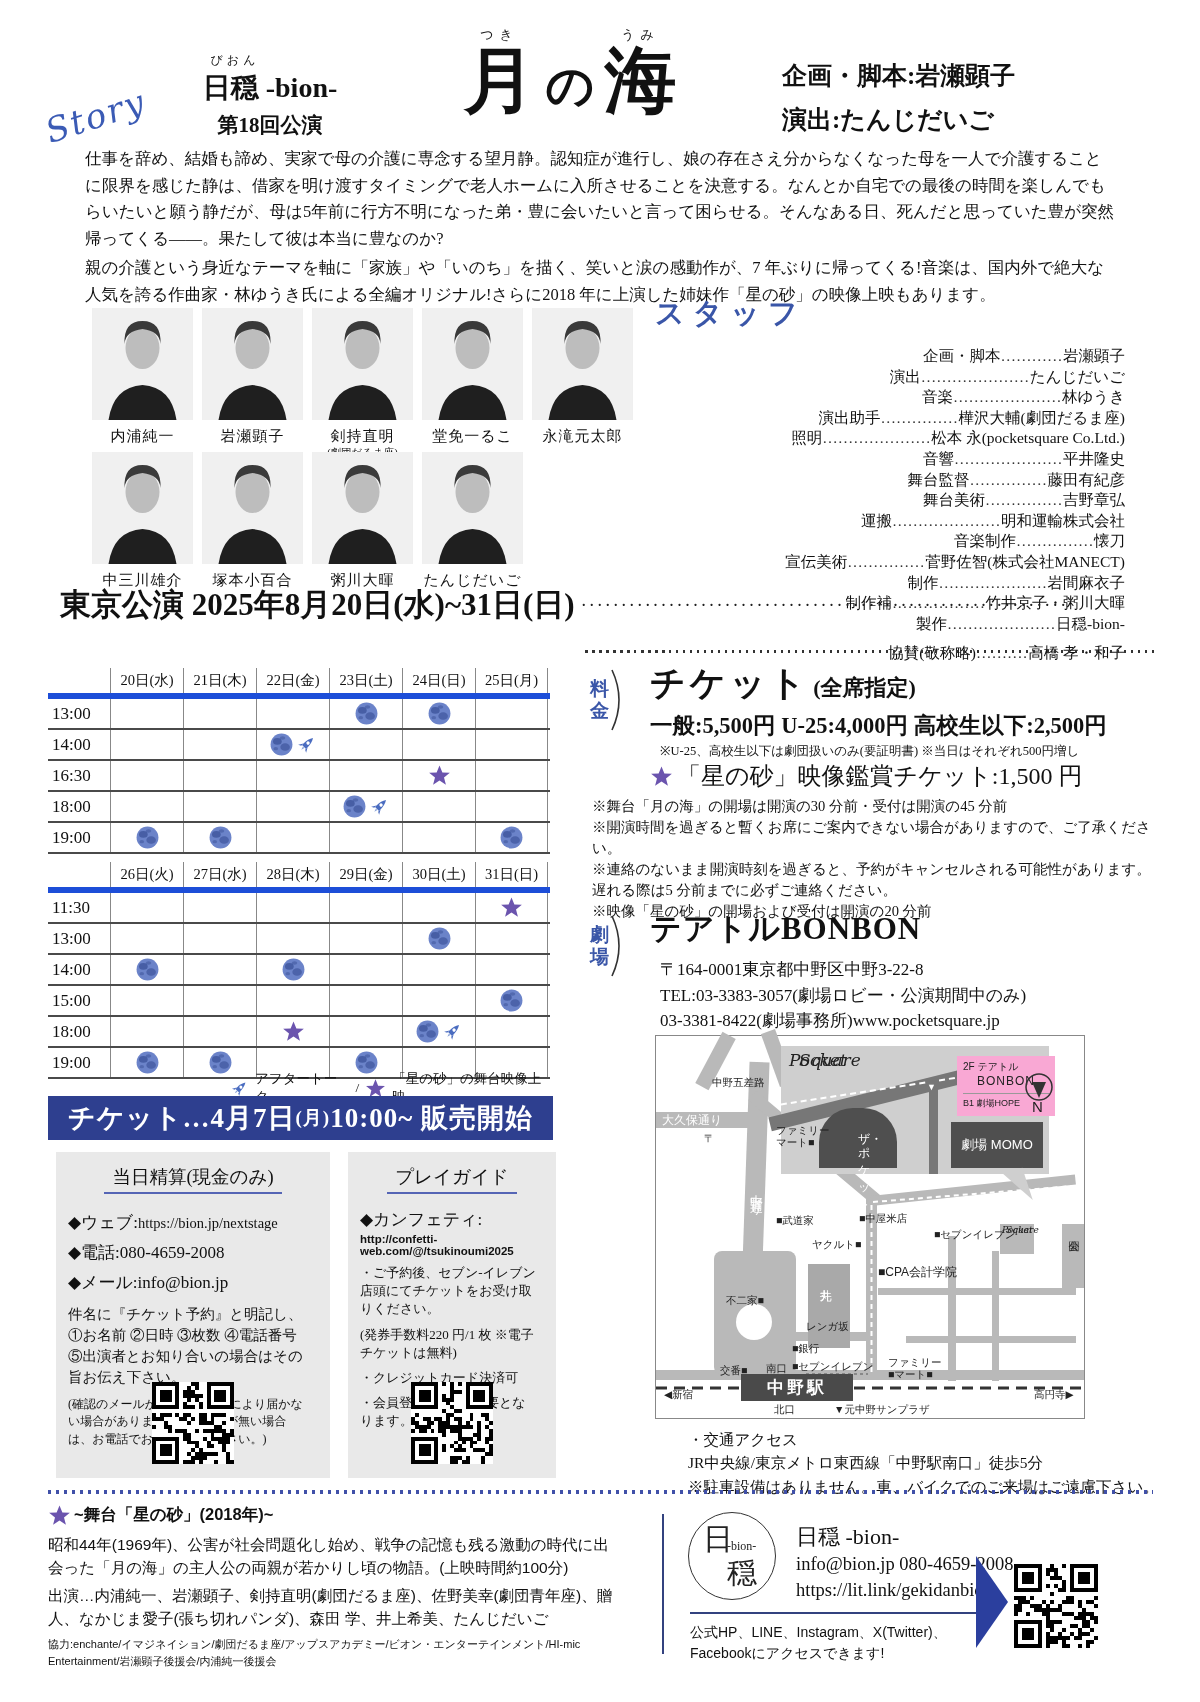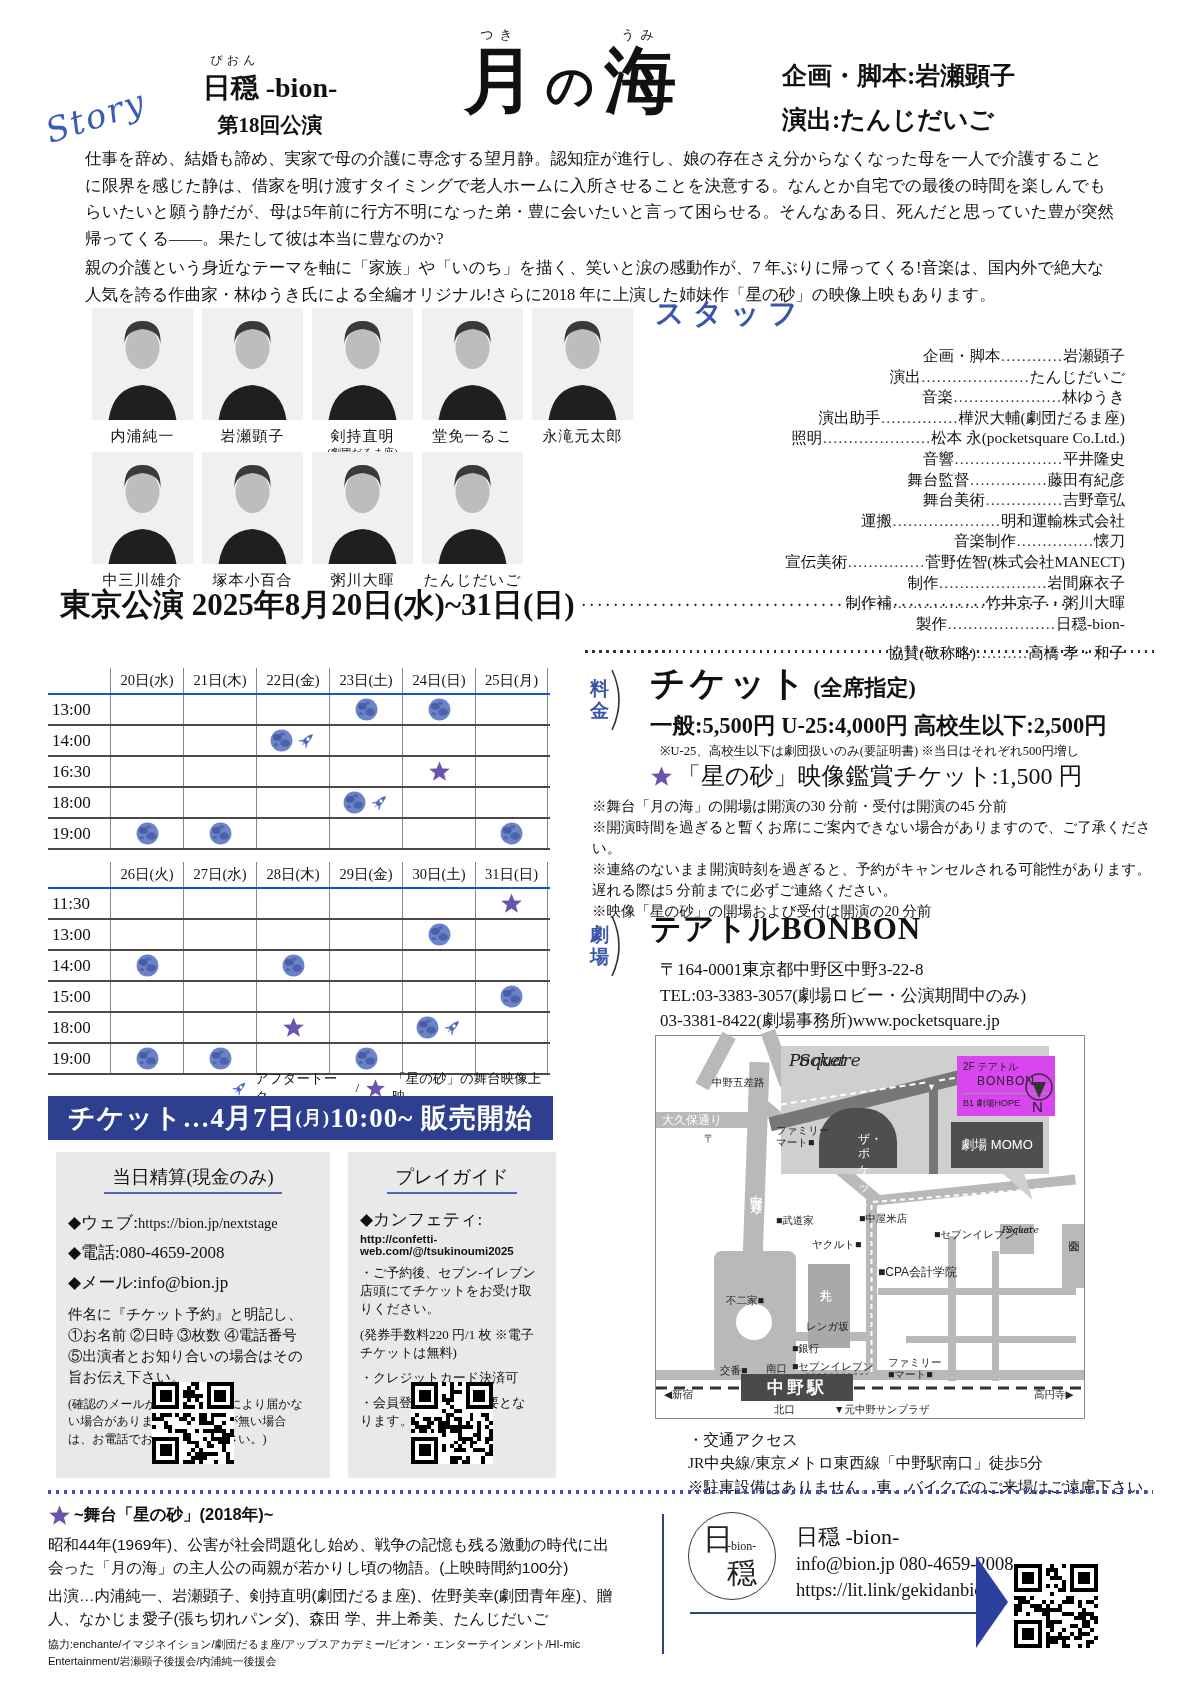--- a/index.html
+++ b/index.html
@@ -40,21 +40,21 @@
   .staff-sponsor{margin-top:9px;}
   
   .tokyo{left:48px;top:584px;width:1010px;display:flex;align-items:center;margin-left:12px;}
   .tokyo-text{font-size:31px;font-weight:bold;white-space:nowrap;}
   .dotfill{flex:1;overflow:hidden;white-space:nowrap;font-size:18px;color:#222;letter-spacing:2px;padding-left:6px;}
   
   .sched{left:48px;top:668px;width:502px;}
   .sched2{top:862px;}
   .srow{display:grid;grid-template-columns:62px repeat(6,73px);}
   .srow.body{border-bottom:2px solid #4a4a4a;}
-  .srow.head{border-bottom:2px solid #1d4ed8;}
+  .srow.head{border-bottom:6px solid #1d4ed8;}
   .scell{border-left:1.1px solid #888;height:29px;display:flex;align-items:center;justify-content:center;gap:2px;}
   .scell.time{border-left:none;justify-content:flex-start;padding-left:4px;font-size:17px;}
   .scell.hd{height:25px;font-size:14.5px;white-space:nowrap;}
   .scell.last{border-right:1.1px solid #888;}
   .legend{left:230px;top:1070px;width:322px;display:flex;align-items:center;justify-content:flex-end;gap:6px;font-size:13.5px;}
   
   .banner{left:48px;top:1096px;width:505px;height:44px;background:#2e3f8f;color:#fff;
      display:flex;align-items:center;justify-content:center;font-weight:bold;letter-spacing:1px;}
   .banner .ba{font-size:27px;} .banner .bb{font-size:19px;} .banner .bc{font-size:27px;}
   
@@ -94,21 +94,21 @@
   .map{left:655px;top:1035px;width:428px;height:382px;border:1.5px solid #888;background:#fff;
        font-family:"Liberation Sans","DejaVu Sans",sans-serif;}
   .map *{position:absolute;}
   .road{background:#b9b9b9;}
   .mlabel{font-size:10.5px;color:#222;white-space:pre;line-height:1.15;}
   .mlabel.white{color:#fff;}
   .mlabel.vert{writing-mode:vertical-rl;}
   .inset{left:125px;top:10px;width:268px;height:128px;background:#cfcfcf;}
   .pslogo{font-family:"DejaVu Serif",serif;font-style:italic;color:#222;line-height:.95;}
   .bldg{background:#4f4f4f;color:#fff;display:flex;align-items:center;justify-content:center;text-align:center;}
-  .whitebox{background:#d946ef;color:#222;padding:4px 6px;}
+  .whitebox{background:#f9a8d4;color:#222;padding:4px 6px;}
   .station{background:#4a4a4a;color:#fff;display:flex;align-items:center;justify-content:center;
      font-size:17px;font-weight:bold;letter-spacing:3px;}
   .pointer{width:0;height:0;border-top:34px solid #cfcfcf;border-left:20px solid transparent;transform:rotate(-18deg);}
   
   .access{left:688px;top:1428px;font-size:15.5px;line-height:1.5;}
   
   .bluedots{left:48px;top:1490px;width:1105px;height:4px;
      background:repeating-linear-gradient(90deg,#4050a8 0 3px,transparent 3px 8px);}
   
   .hoshi{left:48px;top:1504px;width:575px;font-family:"Liberation Sans","DejaVu Sans",sans-serif;}
@@ -1183,20 +1183,21 @@
 
   <div class="abs logo-circle">
     <span style="left:14px;top:6px;font-size:30px;">日</span>
     <span style="left:38px;top:26px;font-size:12px;">-bion-</span>
     <span style="left:38px;top:40px;font-size:30px;">穏</span>
   </div>
   <div class="abs co-name">日穏 -bion-</div>
   <div class="abs co-contact">info@bion.jp  080-4659-2008</div>
   <div class="abs co-url">https://lit.link/gekidanbion</div>
   <div class="abs co-line"></div>
+  <div class="abs co-sns">公式HP、LINE、Instagram、X(Twitter)、Facebookにアクセスできます!</div>
   <div class="abs arrow-right"></div>
   <div class="qr-company"><svg viewBox="0 0 21 21" width="100%" height="100%" shape-rendering="crispEdges">
         <rect width="21" height="21" fill="#fff"></rect>
         <rect x="9" y="0" width="1" height="1" fill="#000"></rect>
         <rect x="12" y="0" width="1" height="1" fill="#000"></rect>
         <rect x="8" y="1" width="1" height="1" fill="#000"></rect>
         <rect x="9" y="1" width="1" height="1" fill="#000"></rect>
         <rect x="10" y="1" width="1" height="1" fill="#000"></rect>
         <rect x="8" y="2" width="1" height="1" fill="#000"></rect>
         <rect x="10" y="2" width="1" height="1" fill="#000"></rect>

